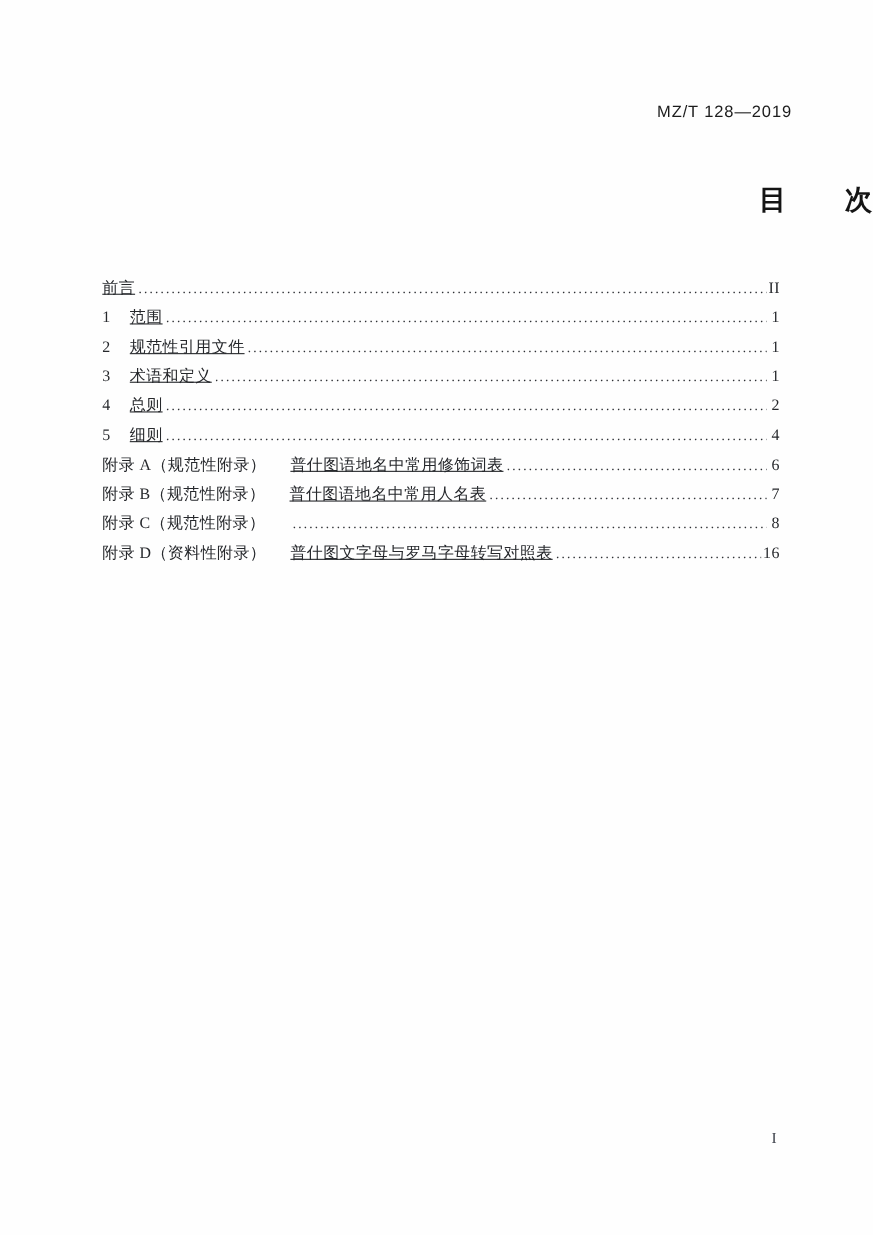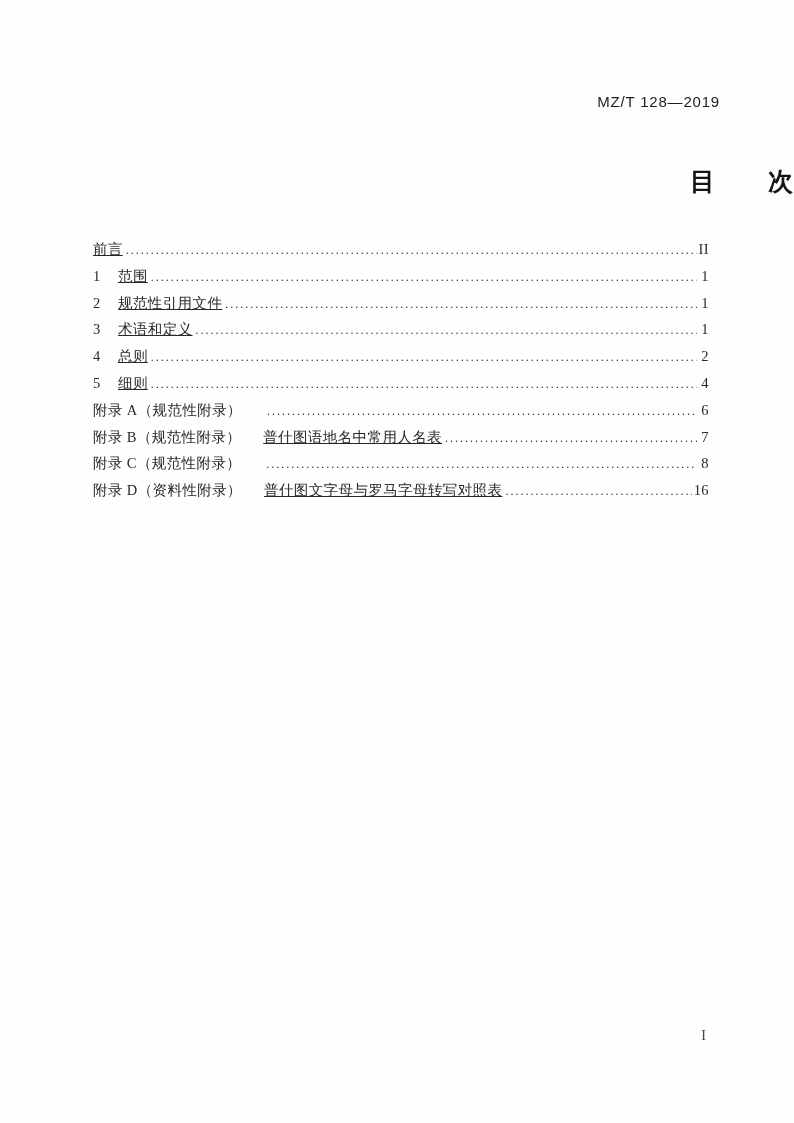--- a/index.html
+++ b/index.html
@@ -69,20 +69,21 @@
     overflow: hidden;
     margin: 0 2px 0 3px;
     font-size: 12px;
     letter-spacing: 2px;
     color: #2e3034;
   }
   .pg {
     flex: none;
     text-align: right;
     min-width: 10px;
+    margin-top: 13px;
   }
   .pageno {
     position: absolute;
     top: 1028px;
     left: 0;
     width: 100%;
     box-sizing: border-box;
     padding-right: 88px;
     text-align: right;
     font-size: 14px;
@@ -136,20 +137,21 @@
 
     <div class="toc-row">
       <span class="num">5</span>
       <span class="lbl">细则</span>
       <span class="dots">............................................................................................................................................................................................................................................................................................................</span>
       <span class="pg">4</span>
     </div>
 
     <div class="toc-row">
       <span class="pre">附录 A（规范性附录）</span>
+      <span class="lbl">普什图语地名中常用修饰词表</span>
       <span class="dots">............................................................................................................................................................................................................................................................................................................</span>
       <span class="pg">6</span>
     </div>
 
     <div class="toc-row">
       <span class="pre">附录 B（规范性附录）</span>
       <span class="lbl">普什图语地名中常用人名表</span>
       <span class="dots">............................................................................................................................................................................................................................................................................................................</span>
       <span class="pg">7</span>
     </div>

